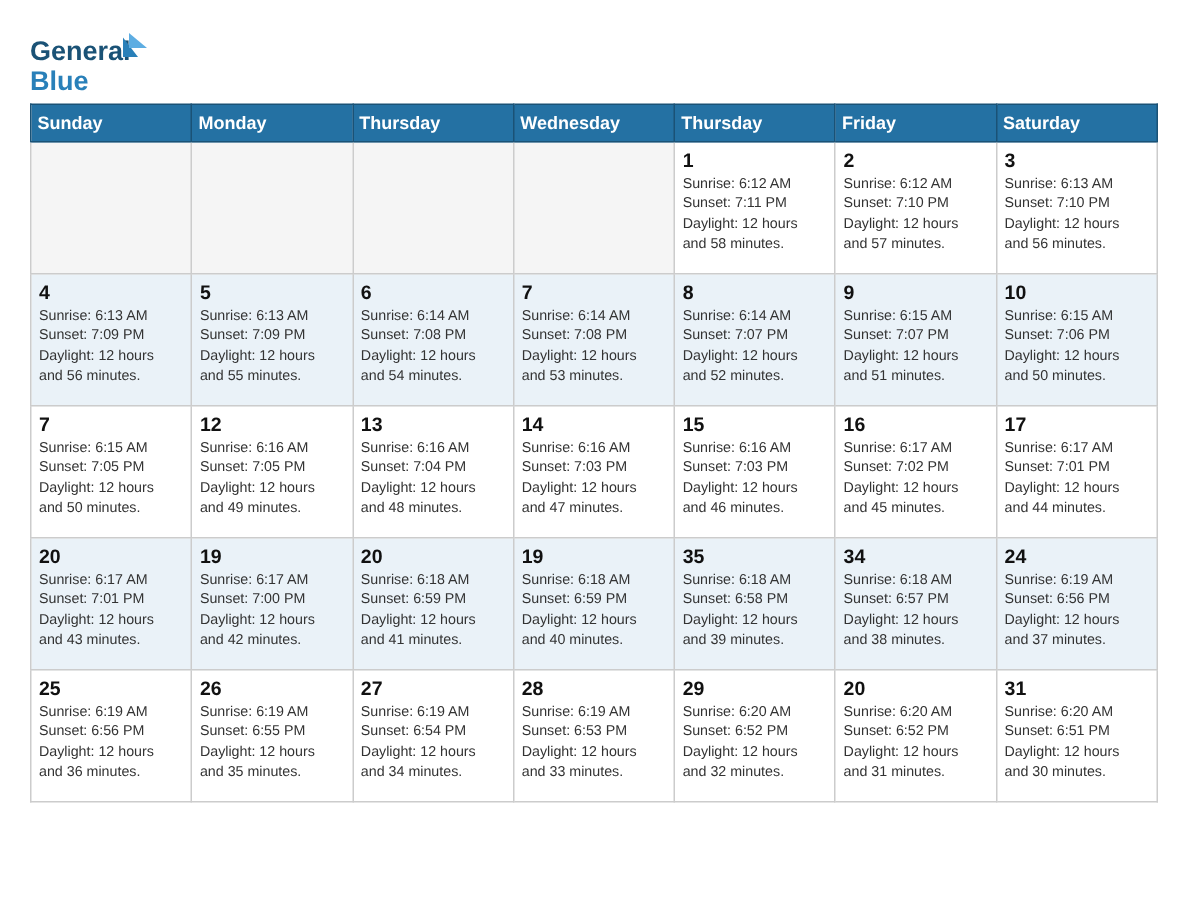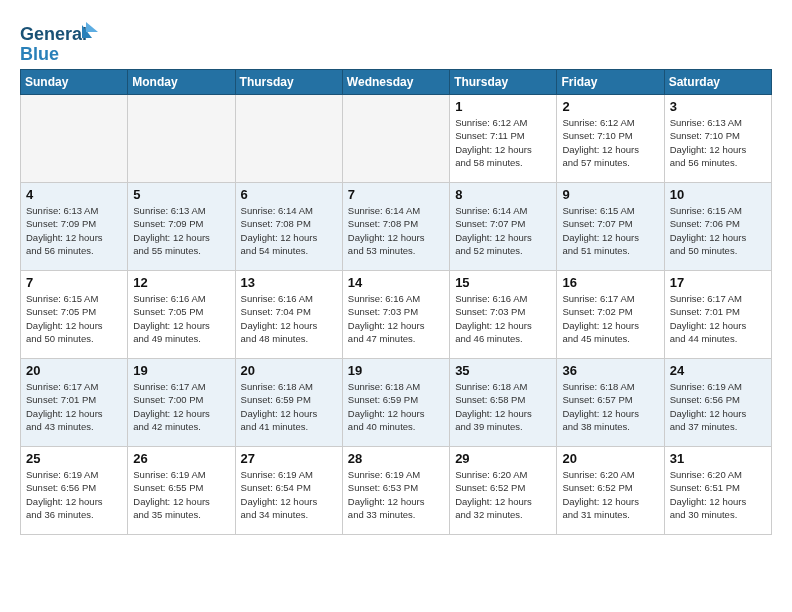--- a/index.html
+++ b/index.html
@@ -206,21 +206,21 @@
           </td>
           <td>
             <span class="day-number">19</span>
             <div class="day-info">Sunrise: 6:18 AM<br>Sunset: 6:59 PM<br>Daylight: 12 hours<br>and 40 minutes.</div>
           </td>
           <td>
             <span class="day-number">35</span>
             <div class="day-info">Sunrise: 6:18 AM<br>Sunset: 6:58 PM<br>Daylight: 12 hours<br>and 39 minutes.</div>
           </td>
           <td>
-            <span class="day-number">36</span>
+            <span class="day-number">34</span>
             <div class="day-info">Sunrise: 6:18 AM<br>Sunset: 6:57 PM<br>Daylight: 12 hours<br>and 38 minutes.</div>
           </td>
           <td>
             <span class="day-number">24</span>
             <div class="day-info">Sunrise: 6:19 AM<br>Sunset: 6:56 PM<br>Daylight: 12 hours<br>and 37 minutes.</div>
           </td>
         </tr>
         <tr>
           <td>
             <span class="day-number">25</span>

